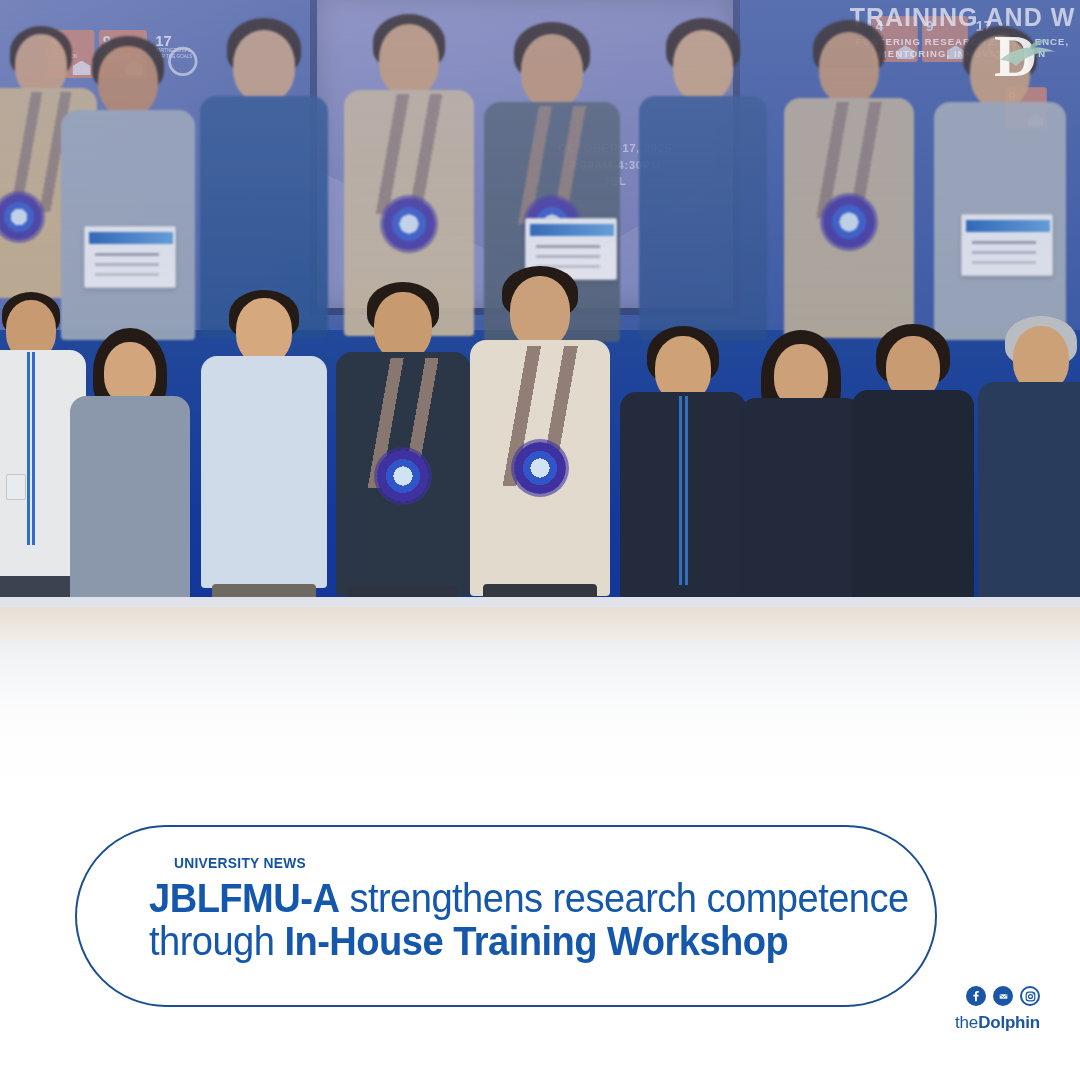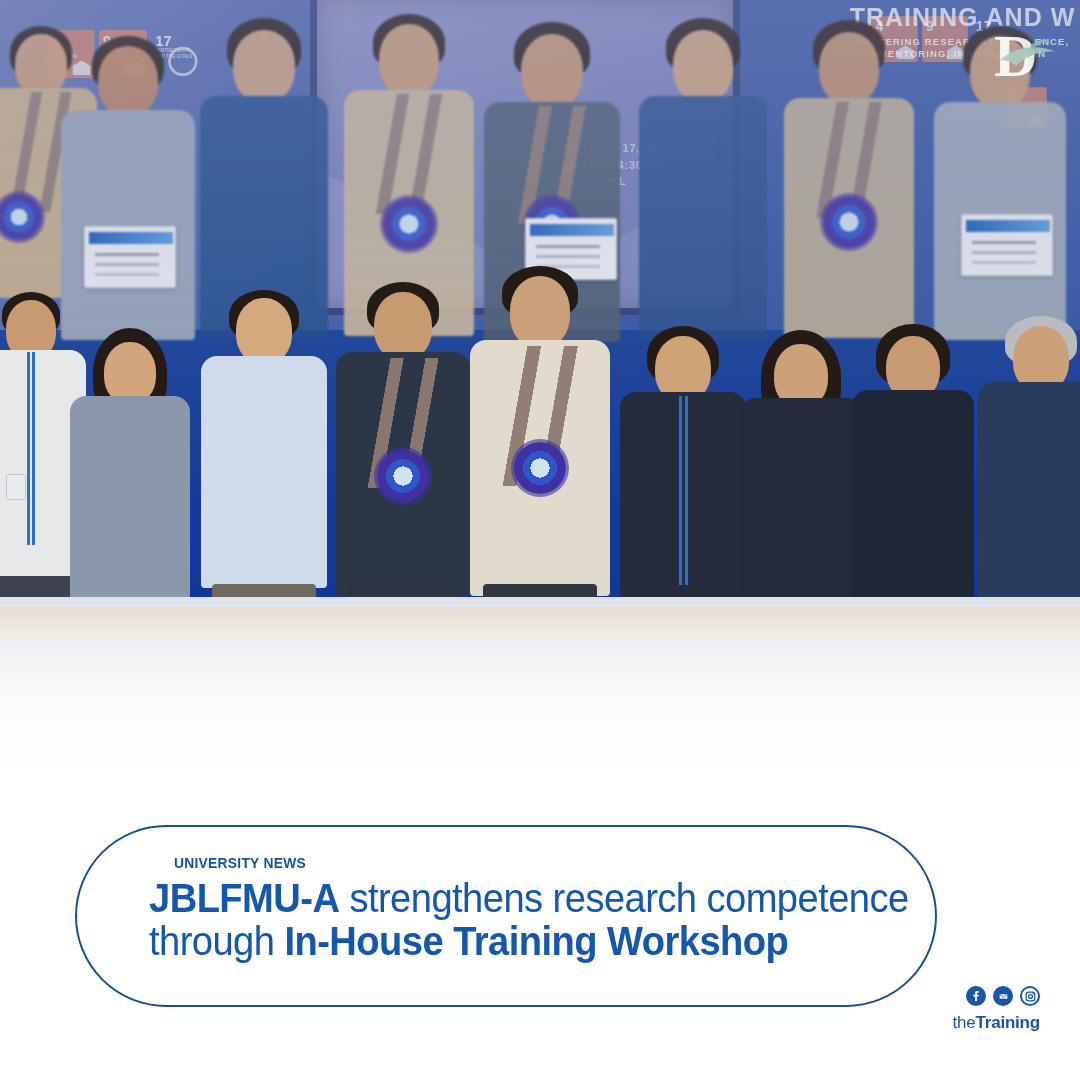--- a/index.html
+++ b/index.html
@@ -444,14 +444,14 @@
   <span class="soc soc-ig">
     <svg viewBox="0 0 24 24" width="13" height="13">
       <rect x="4" y="4" width="16" height="16" rx="5" fill="none" stroke="#1b55a8" stroke-width="2.2"></rect>
       <circle cx="12" cy="12" r="3.6" fill="none" stroke="#1b55a8" stroke-width="2.2"></circle>
       <circle cx="17" cy="7" r="1.3" fill="#1b55a8"></circle>
     </svg>
   </span>
 </div>
 
 <div class="brand">
-  <span class="light">the</span><span class="bold">Training</span>
+  <span class="light">the</span><span class="bold">Dolphin</span>
 </div>
 
 </body></html>

